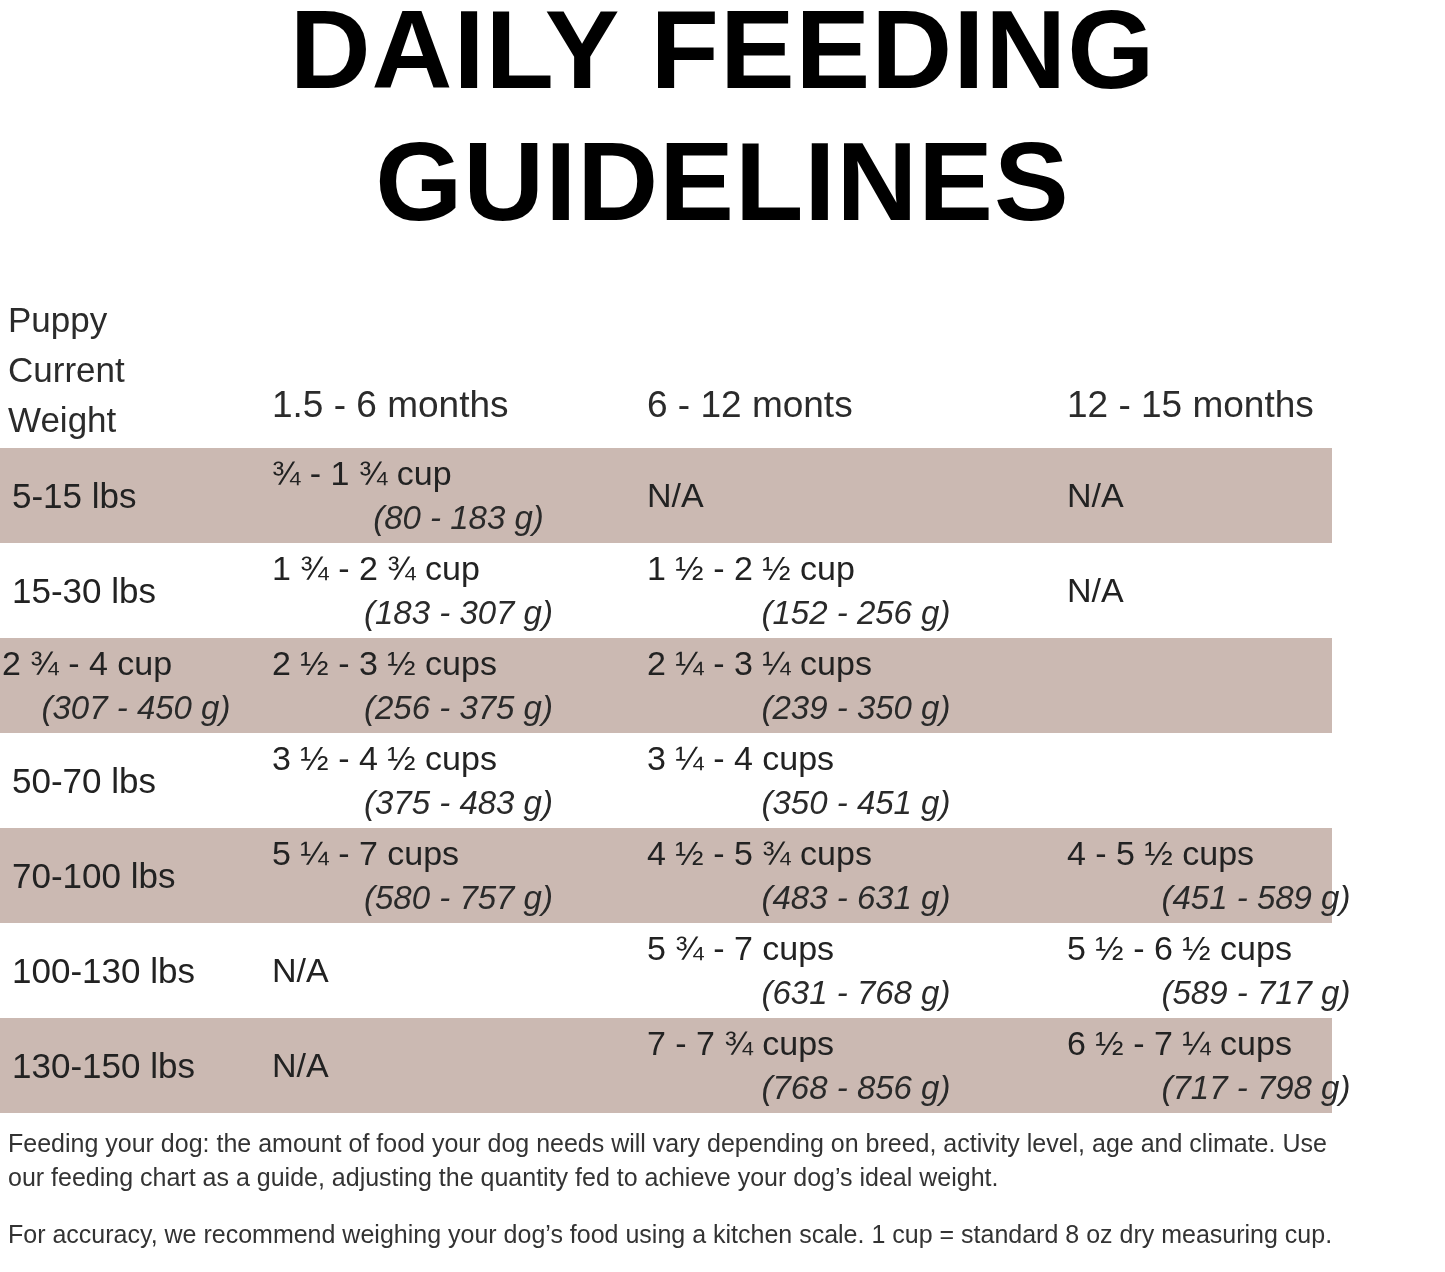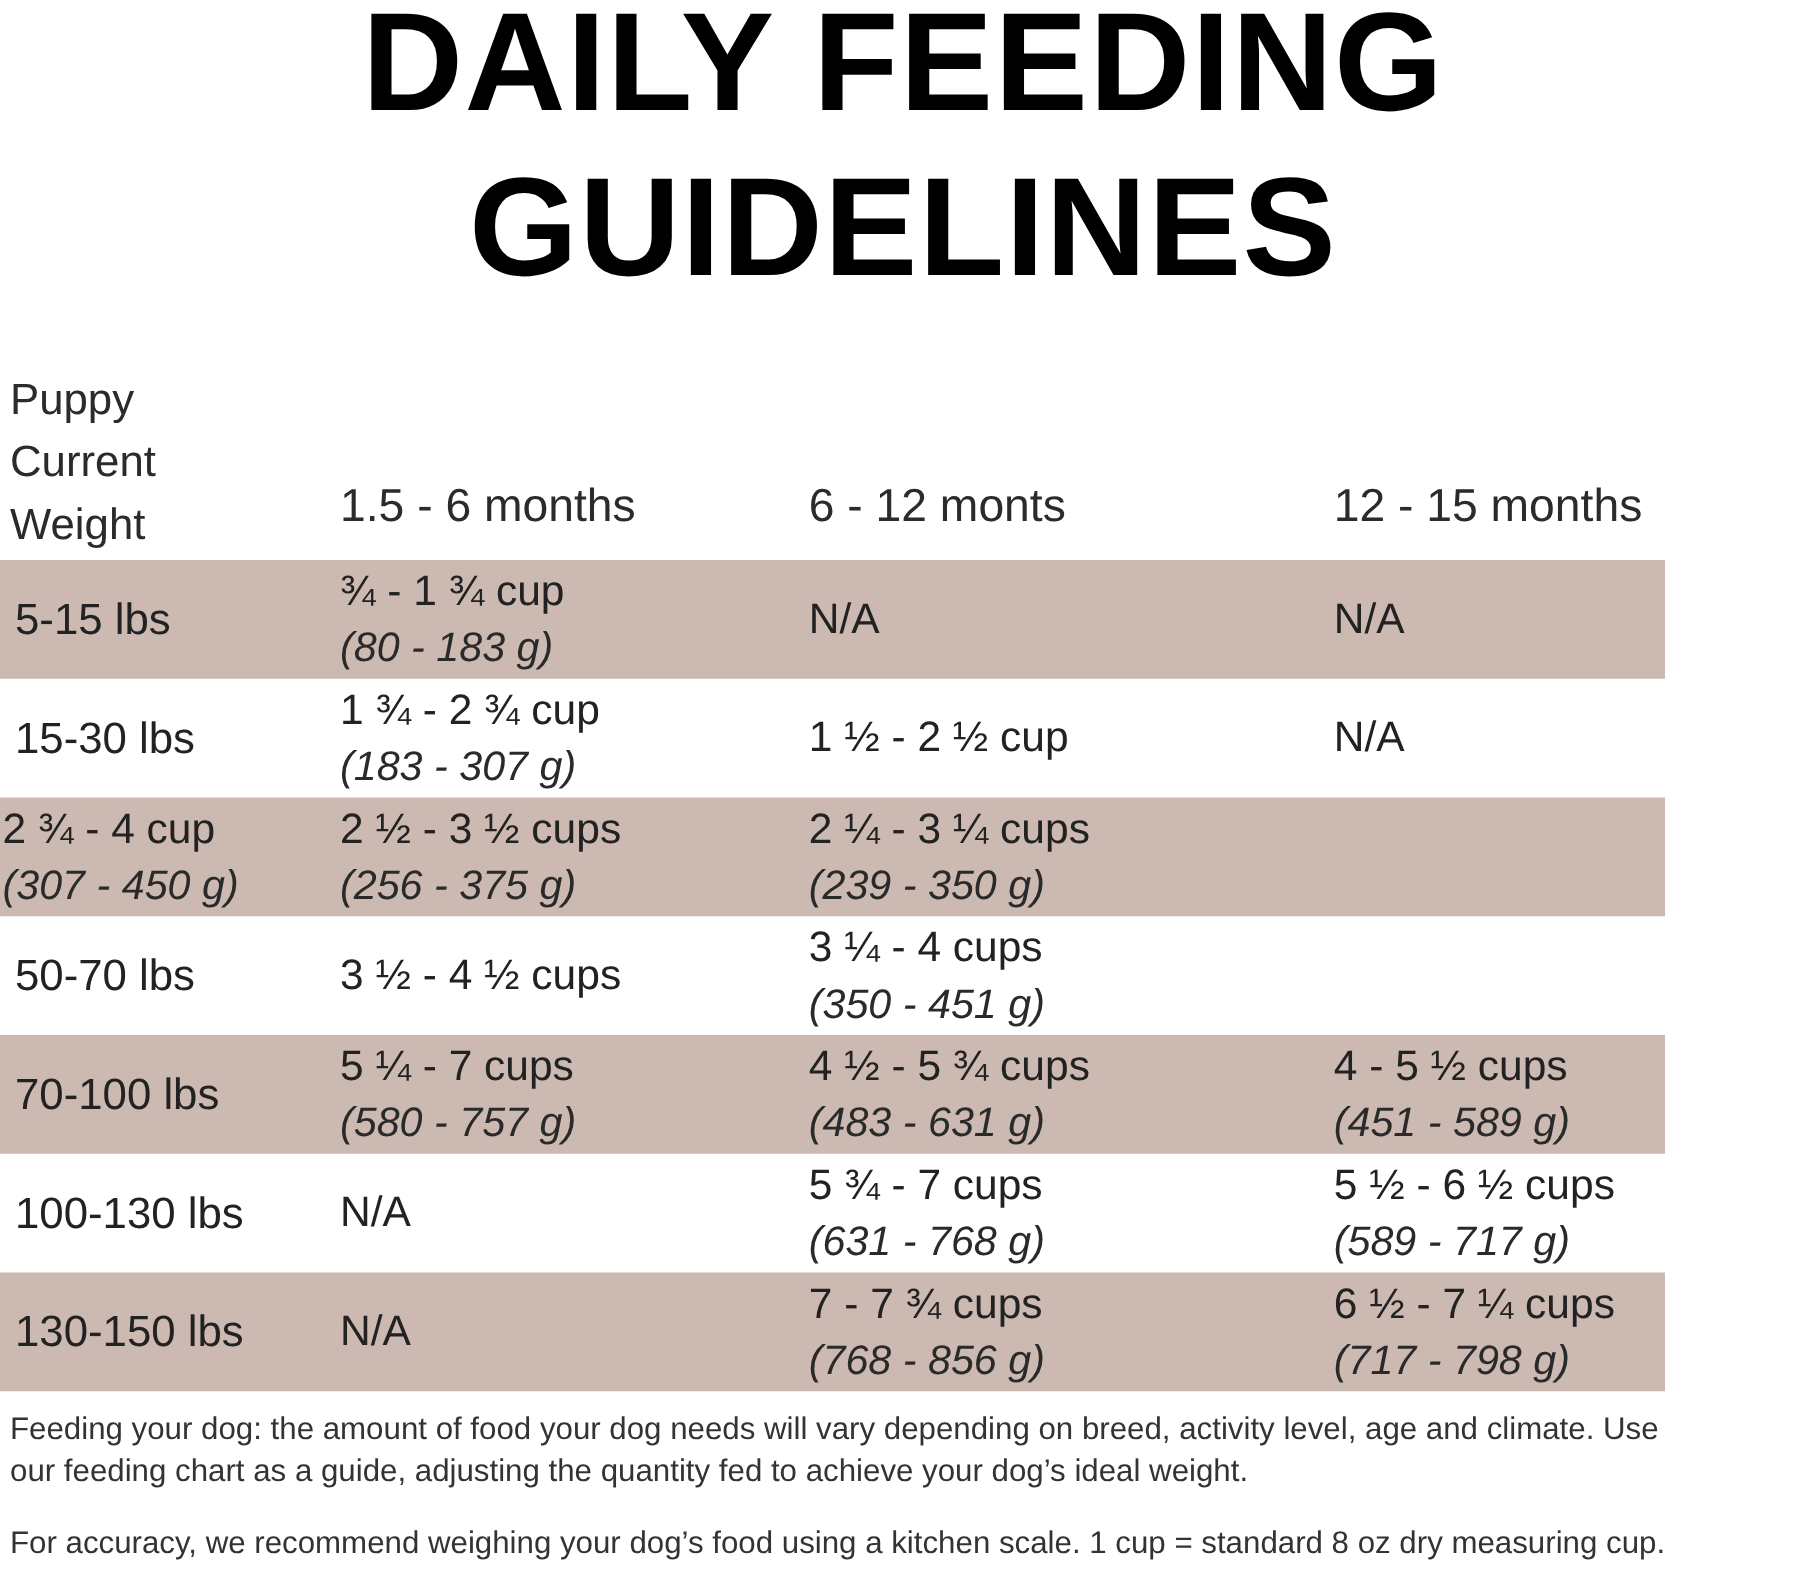--- a/index.html
+++ b/index.html
@@ -53,21 +53,21 @@
     padding-left: 12px;
     color: #222222;
   }
   .amount-cell {
     display: flex;
     flex-direction: column;
     justify-content: center;
     padding-left: 2px;
   }
   .amount-line { font-size: 34px; line-height: 45px; color: #222222; }
-  .grams-line  { font-size: 33px; line-height: 44px; font-style: italic; color: #2a2a2a; }
+  .grams-line  { font-size: 33px; line-height: 44px; font-style: italic; color: #2a2a2a; text-align: center; }
 
   
   .footer { padding: 14px 10px 0 8px; }
   .footer p {
     margin: 0 0 24px 0;
     max-width: 1340px;
     font-size: 25px;
     line-height: 1.33;
     color: #333333;
   }
@@ -106,20 +106,21 @@
     </div>
 
     <div class="grid-row data-row">
       <div class="weight-cell">15-30 lbs</div>
       <div class="amount-cell">
         <span class="amount-line">1 ¾ - 2 ¾ cup</span>
         <span class="grams-line">(183 - 307 g)</span>
       </div>
       <div class="amount-cell">
         <span class="amount-line">1 ½ - 2 ½ cup</span>
+        <span class="grams-line">(152 - 256 g)</span>
       </div>
       <div class="amount-cell">
         <span class="amount-line">N/A</span>
       </div>
     </div>
 
     <div class="grid-row data-row shaded">
       <div class="amount-cell">
         <span class="amount-line">2 ¾ - 4 cup</span>
         <span class="grams-line">(307 - 450 g)</span>
@@ -131,20 +132,21 @@
       <div class="amount-cell">
         <span class="amount-line">2 ¼ - 3 ¼ cups</span>
         <span class="grams-line">(239 - 350 g)</span>
       </div>
     </div>
 
     <div class="grid-row data-row">
       <div class="weight-cell">50-70 lbs</div>
       <div class="amount-cell">
         <span class="amount-line">3 ½ - 4 ½ cups</span>
+        <span class="grams-line">(375 - 483 g)</span>
       </div>
       <div class="amount-cell">
         <span class="amount-line">3 ¼  - 4 cups</span>
         <span class="grams-line">(350 - 451 g)</span>
       </div>
     </div>
 
     <div class="grid-row data-row shaded">
       <div class="weight-cell">70-100 lbs</div>
       <div class="amount-cell">

